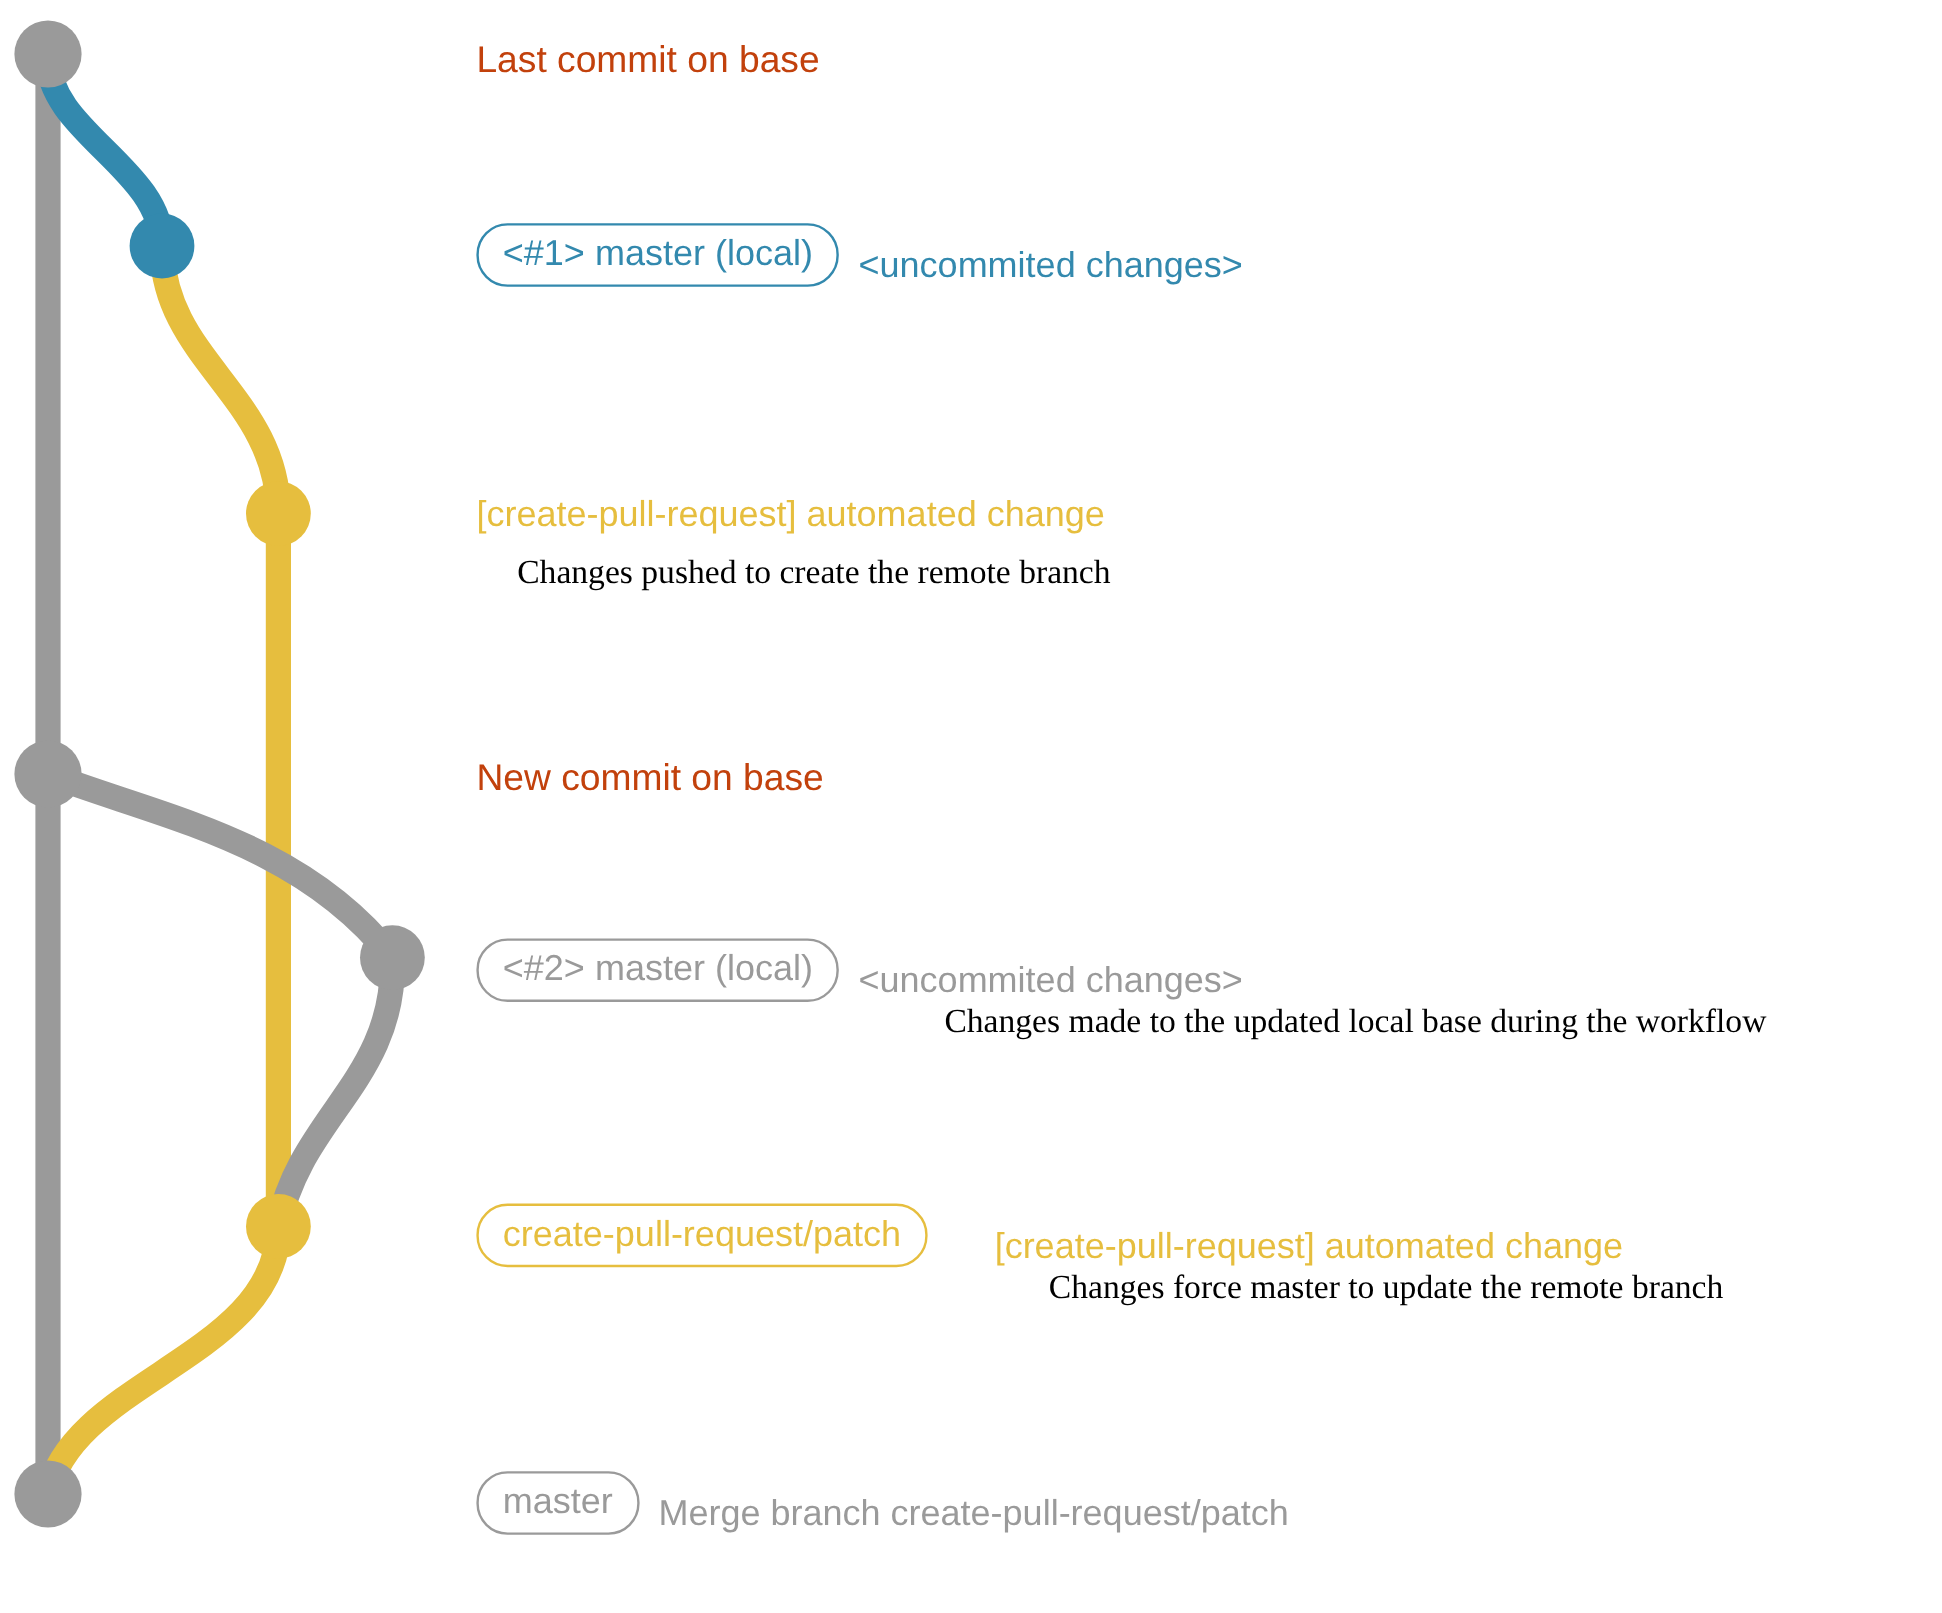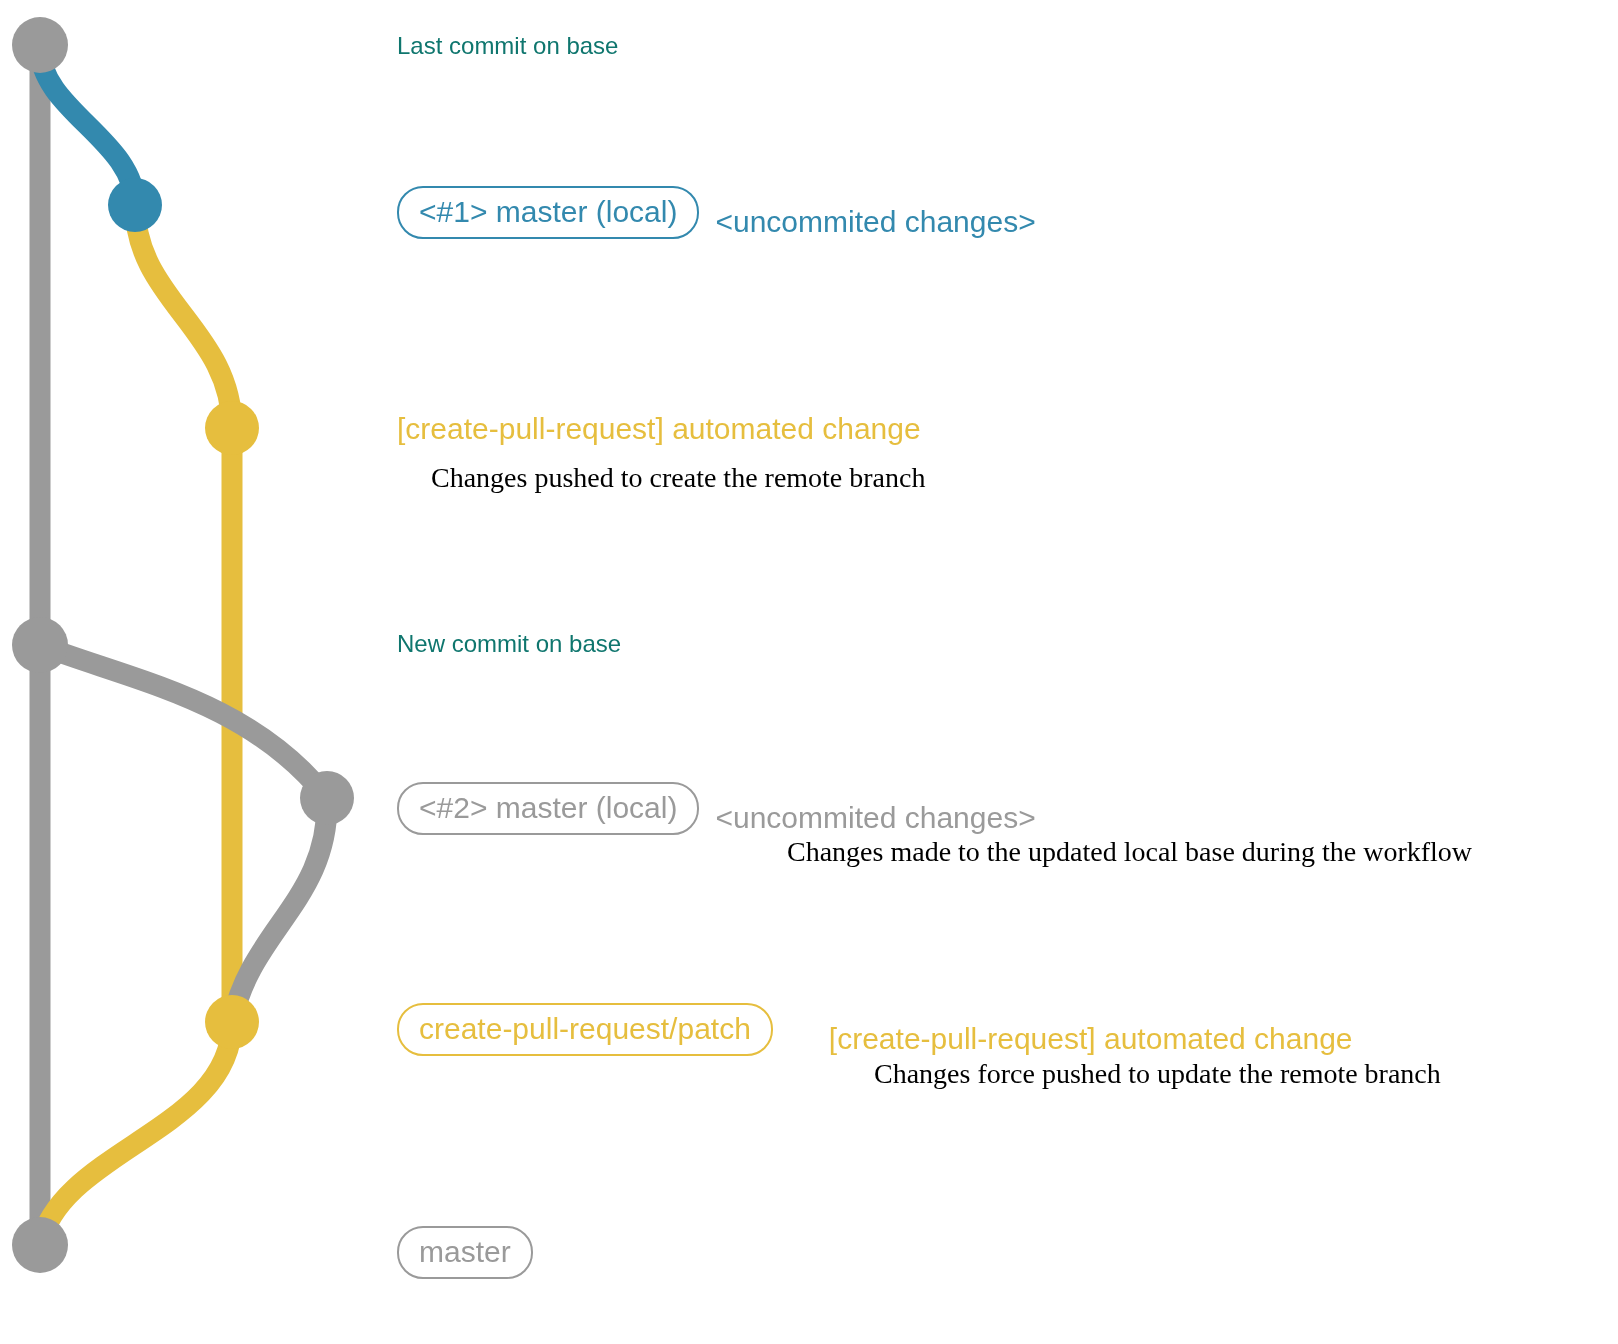--- a/index.html
+++ b/index.html
@@ -41,22 +41,22 @@
   .desc{
     position:absolute;
     font-family:"Liberation Serif",serif;
     font-size:28px;
     color:#000000;
     white-space:nowrap;
   }
 
   .plain-title{
     position:absolute;
-    font-size:24px;
-    color:#0f766e;
+    font-size:31px;
+    color:#c2410c;
     white-space:nowrap;
   }
 </style>
 </head>
 <body>
 
 <svg id="graph" viewBox="0 0 400 1344" width="400" height="1344" xmlns="http://www.w3.org/2000/svg">
 
   <path d="M40,45 L40,645 L40,1245" stroke="#9a9a9a" stroke-width="21" fill="none" stroke-linecap="round"></path>
 
@@ -98,19 +98,20 @@
   <div class="row" style="left:397px;top:782px;">
     <span class="badge">&lt;#2&gt; master (local)</span>
     <span class="subject gray" style="margin-left:16px;margin-top:8px;">&lt;uncommited changes&gt;</span>
   </div>
   <div class="desc" style="left:787px;top:836px;">Changes made to the updated local base during the workflow</div>
 
   <div class="row" style="left:397px;top:1003px;gap:40px;">
     <span class="badge yellow">create-pull-request/patch</span>
     <span class="subject yellow" style="margin-left:16px;margin-top:8px;">[create-pull-request] automated change</span>
   </div>
-  <div class="desc" style="left:874px;top:1058px;">Changes force pushed to update the remote branch</div>
+  <div class="desc" style="left:874px;top:1058px;">Changes force master to update the remote branch</div>
 
   <div class="row" style="left:397px;top:1226px;">
     <span class="badge">master</span>
+    <span class="subject gray" style="margin-left:16px;margin-top:8px;">Merge branch create-pull-request/patch</span>
   </div>
 
 </div>
 
 </body></html>

